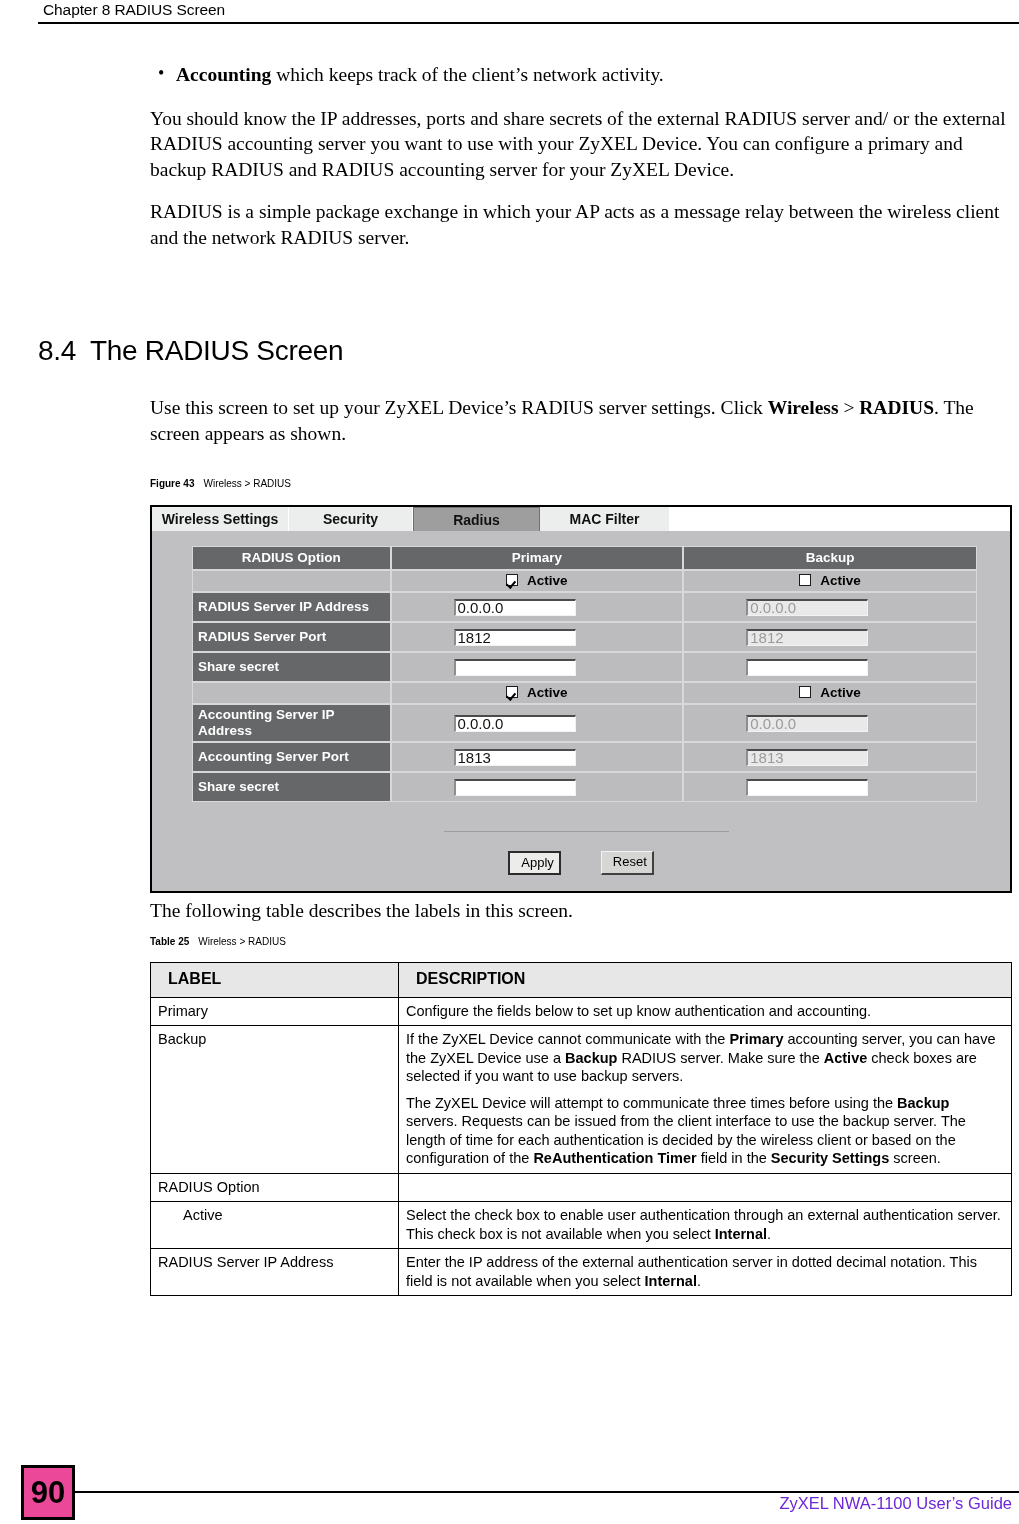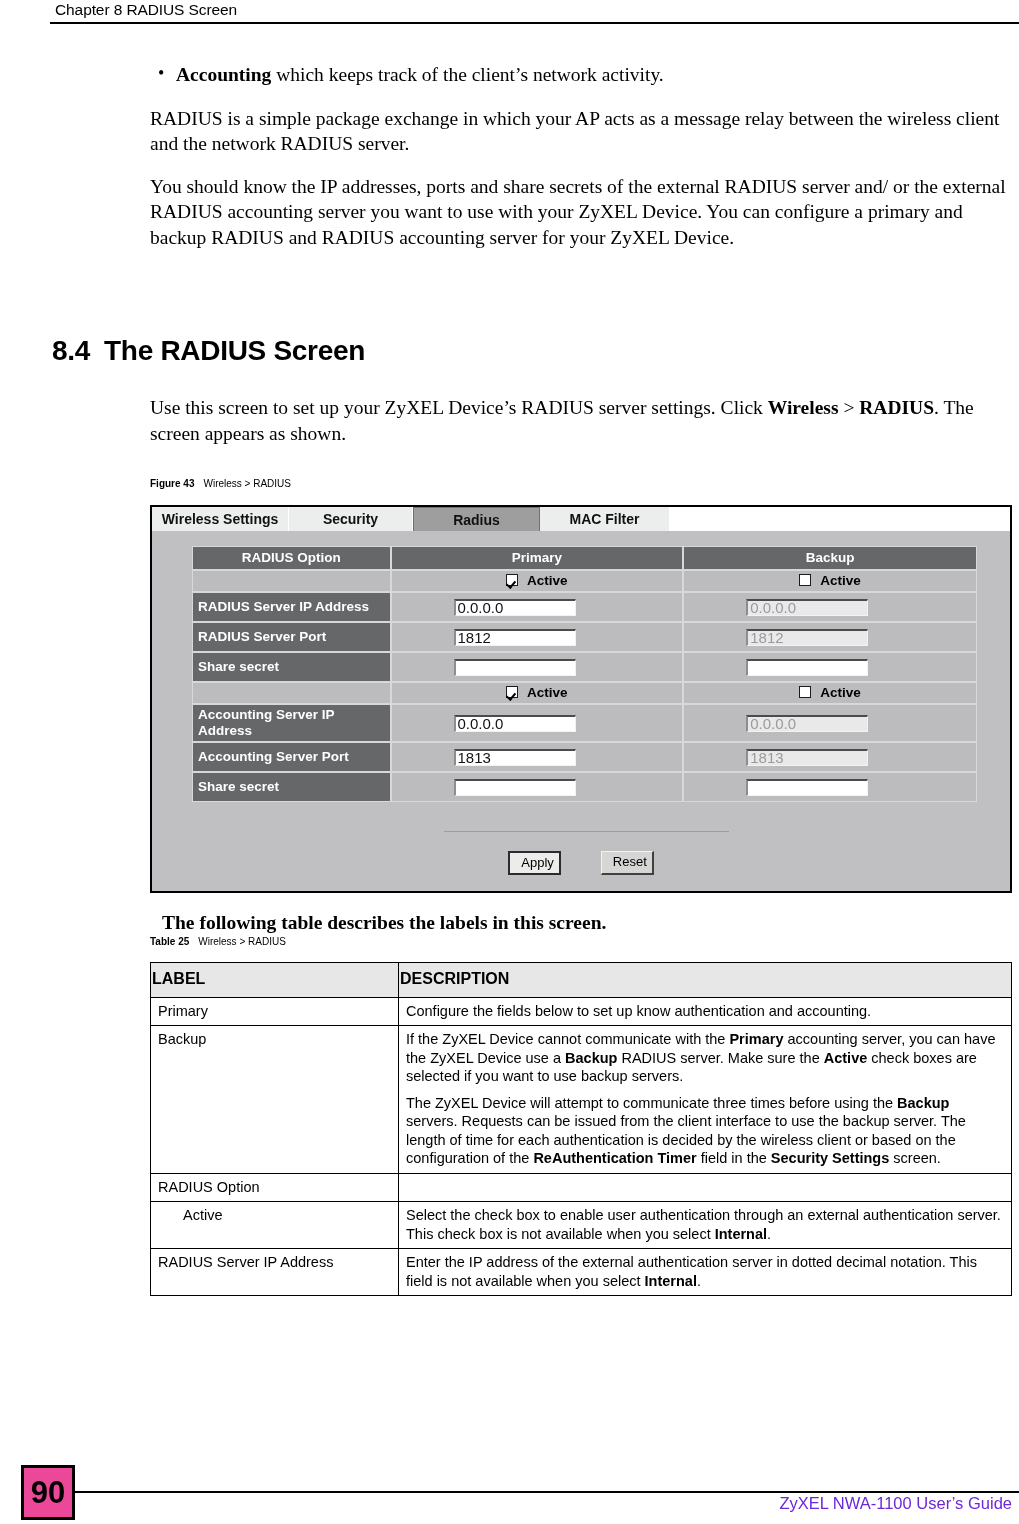--- a/index.html
+++ b/index.html
@@ -12,21 +12,21 @@
     height: 1524px;
     font-family: "Liberation Serif", serif;
     color: #000000;
     position: relative;
     overflow: hidden;
   }
 
   
   .page-header {
     position: absolute;
-    left: 12px; top: 0;
+    left: 0; top: 0;
     width: 944px;
     height: 26px;
   }
   .page-header-text {
     position: absolute;
     left: 43px; top: 1px;
     font-family: "Liberation Sans", sans-serif;
     font-size: 15.5px;
     letter-spacing: -0.1px;
     color: #000;
@@ -64,24 +64,24 @@
   .bullet-row .dot {
     position: absolute;
     left: 8px; top: -1px;
     font-size: 18px;
   }
   b, .b { font-weight: bold; }
 
   
   .section-heading {
     position: absolute;
-    left: 52px;
+    left: 38px;
     top: 335px;
     font-family: "Liberation Sans", sans-serif;
-    font-weight: bold;
+    font-weight: normal;
     font-size: 28px;
     letter-spacing: -0.3px;
     white-space: nowrap;
   }
   .section-heading .num { margin-right: 14px; }
 
   
   .caption {
     font-family: "Liberation Sans", sans-serif;
     font-size: 10px;
@@ -306,21 +306,21 @@
     border: 1.5px solid #000;
     vertical-align: top;
     text-align: left;
     padding: 4px 7px 5px 7px;
     line-height: 18.5px;
   }
   .desc-table thead td {
     background: #e7e7e7;
     font-weight: bold;
     font-size: 16px;
-    padding: 7px 7px 8px 1px;
+    padding: 7px 7px 8px 17px;
     margin-top: 40px;
   }
   .desc-table .c-label { width: 208px; }
   .desc-table p {
     margin: 0 0 8px 0;
   }
   .desc-table p:last-child { margin-bottom: 0; }
   .indented { padding-left: 32px !important; }
 
   
@@ -364,22 +364,22 @@
 
 <div class="page-header">
   <div class="page-header-text">Chapter 8 RADIUS Screen</div>
   <div class="header-rule"></div>
 </div>
 
 <div class="body-col" style="top:62px;">
   <div class="bullet-row">
     <span class="dot">•</span><b>Accounting</b><span> which keeps track of the client’s network activity.</span>
   </div>
+  <p class="para">You should know the IP addresses, ports and share secrets of the external RADIUS server and/ or the external RADIUS accounting server you want to use with your ZyXEL Device. You can configure a primary and backup RADIUS and RADIUS accounting server for your ZyXEL Device.</p>
   <p class="para">RADIUS is a simple package exchange in which your AP acts as a message relay between the wireless client and the network RADIUS server.</p>
-  <p class="para">You should know the IP addresses, ports and share secrets of the external RADIUS server and/ or the external RADIUS accounting server you want to use with your ZyXEL Device. You can configure a primary and backup RADIUS and RADIUS accounting server for your ZyXEL Device.</p>
 </div>
 
 <div class="section-heading">
   <span class="num">8.4</span><span>The RADIUS Screen</span>
 </div>
 
 <div class="body-col" style="top:395px;">
   <p class="para"><span>Use this screen to set up your ZyXEL Device’s RADIUS server settings. Click </span><b>Wireless</b><span> &gt; </span><b>RADIUS</b><span>. The screen appears as shown.</span></p>
 </div>
 
@@ -536,21 +536,21 @@
     <div class="sep-line"></div>
 
     <div class="btn-row">
       <div class="btn apply">Apply</div>
       <div class="btn">Reset</div>
     </div>
 
   </div>
 </div>
 
-<p class="para" style="position:absolute;left:150px;top:898px;margin:12px;font-weight:bold;">The following table describes the labels in this screen.</p>
+<p class="para" style="position:absolute;left:150px;top:898px;margin:0;">The following table describes the labels in this screen.</p>
 
 <div class="caption" style="position:absolute;left:150px;top:936px;">
   <span class="cap-label">Table 25</span><span>Wireless &gt; RADIUS</span>
 </div>
 
 <table class="desc-table">
   <thead>
     <tr>
       <td class="c-label">LABEL</td>
       <td>DESCRIPTION</td>

